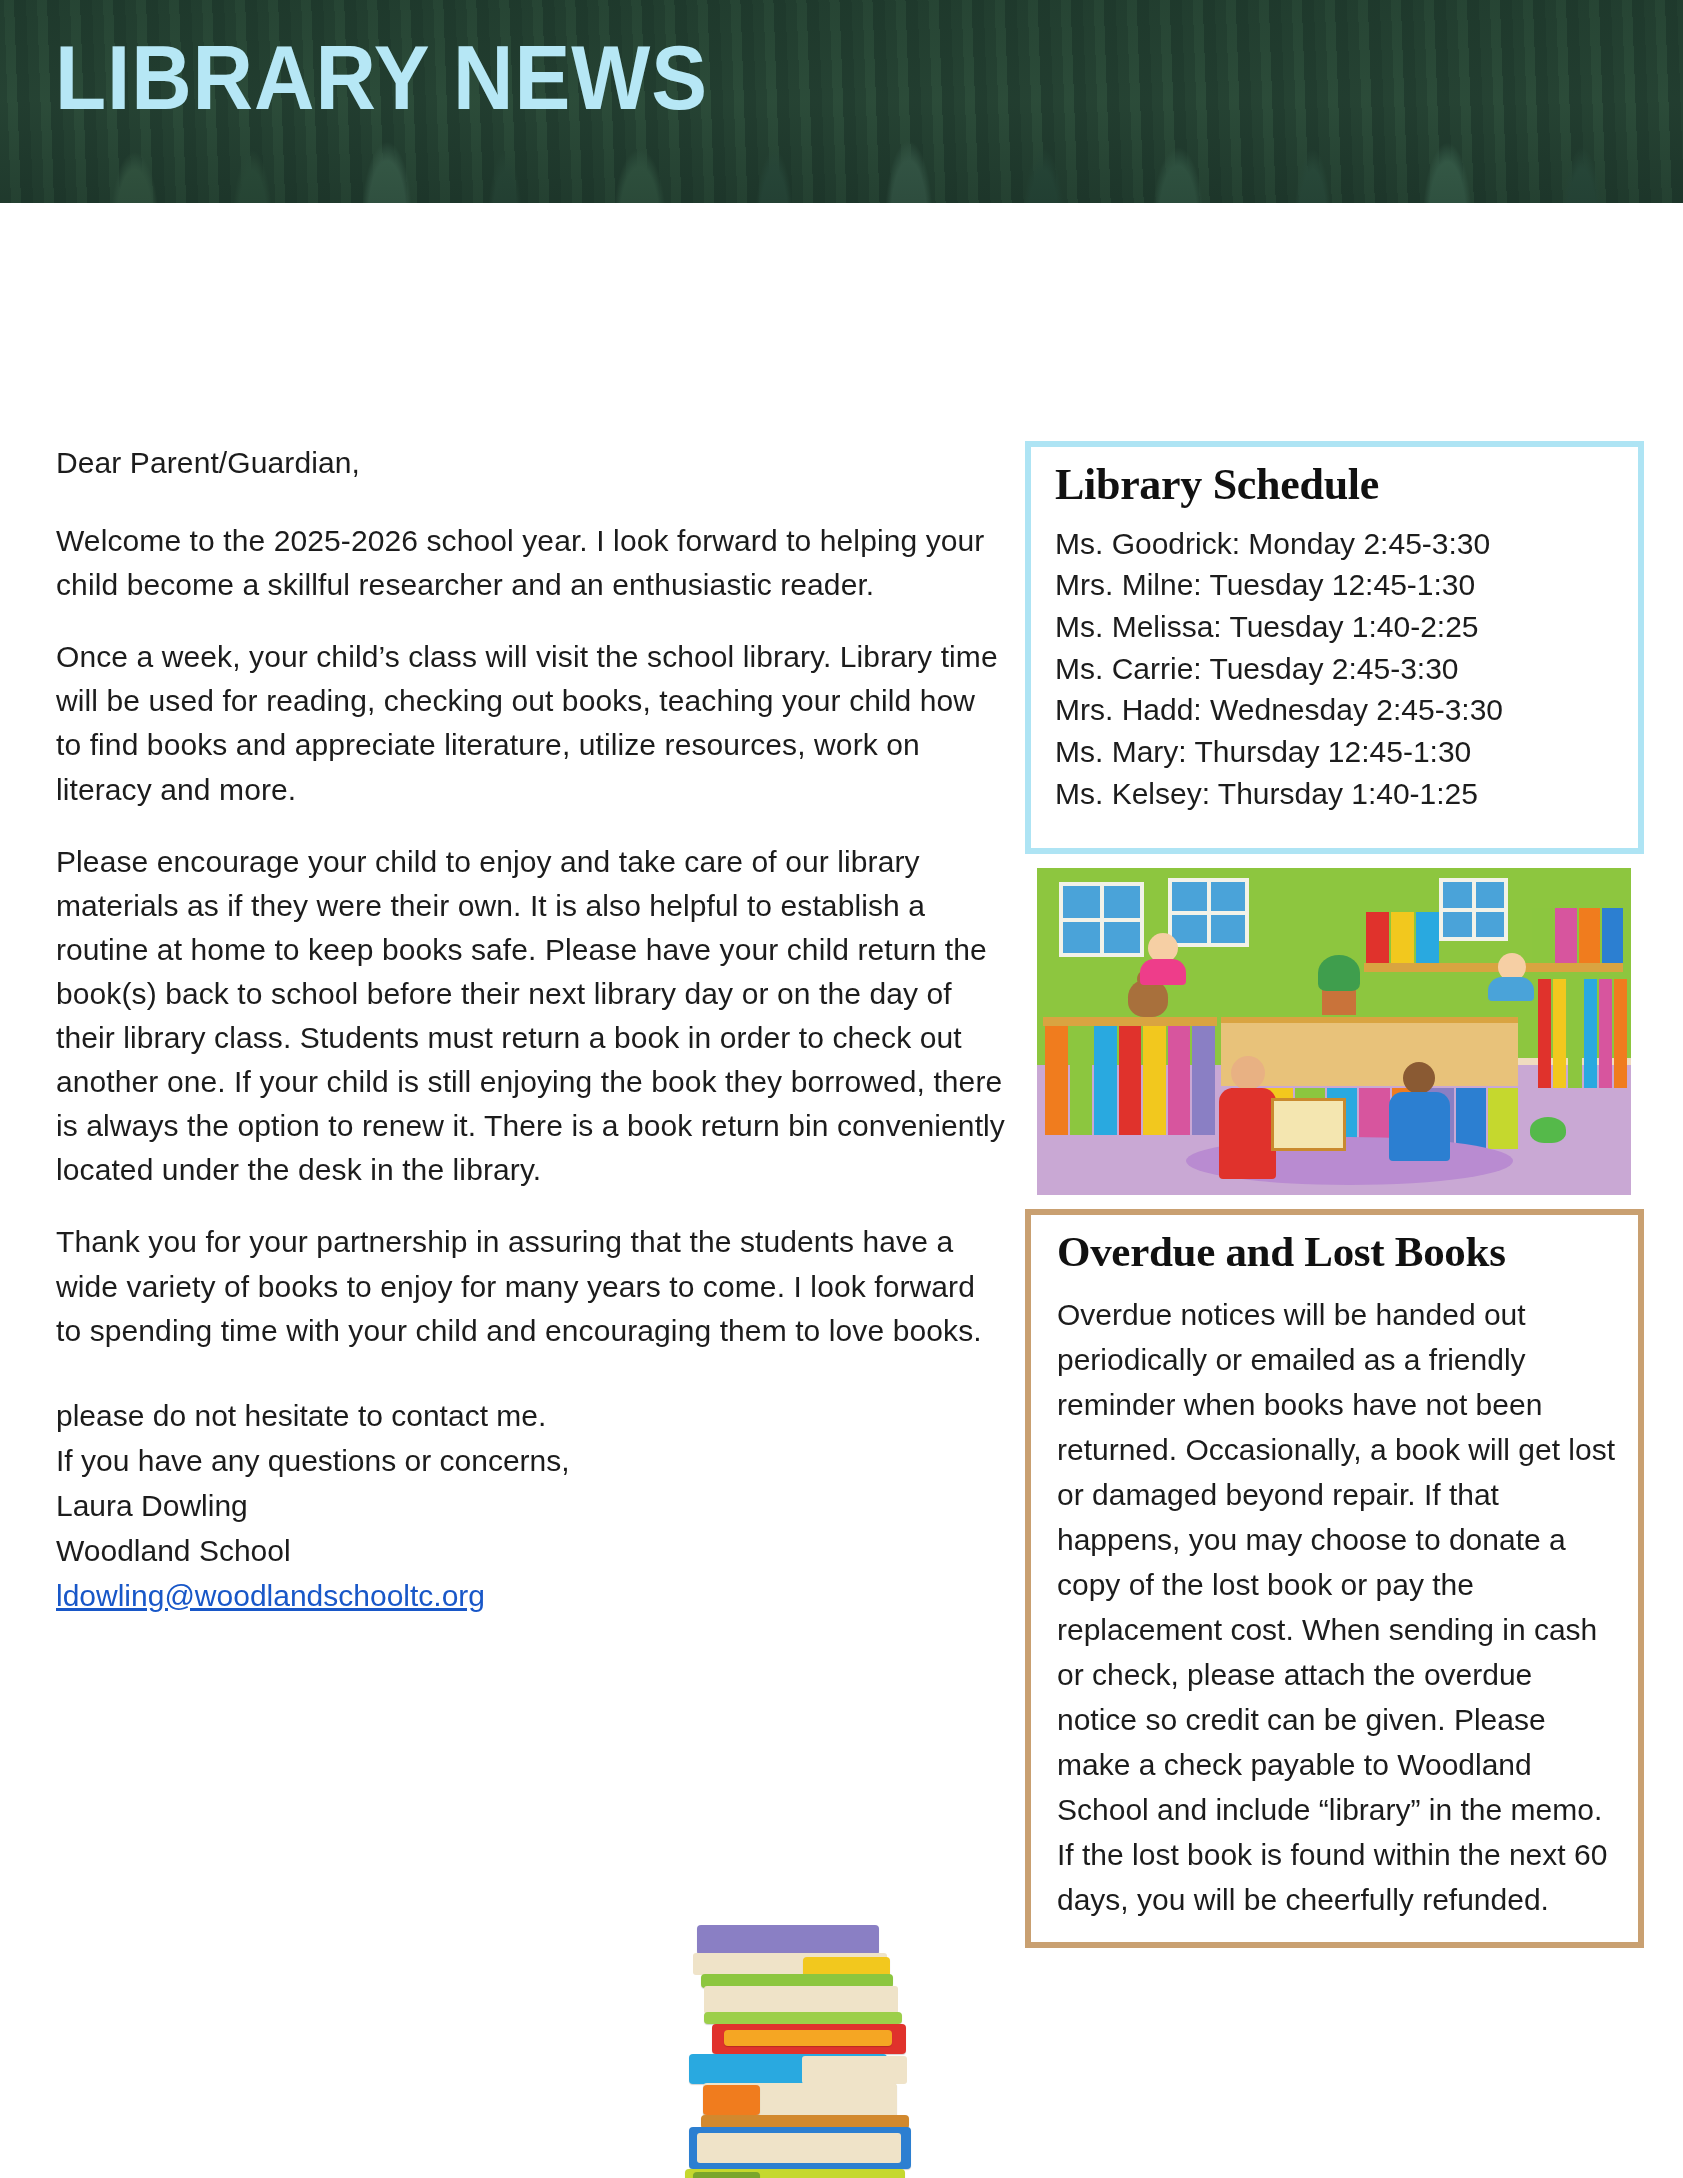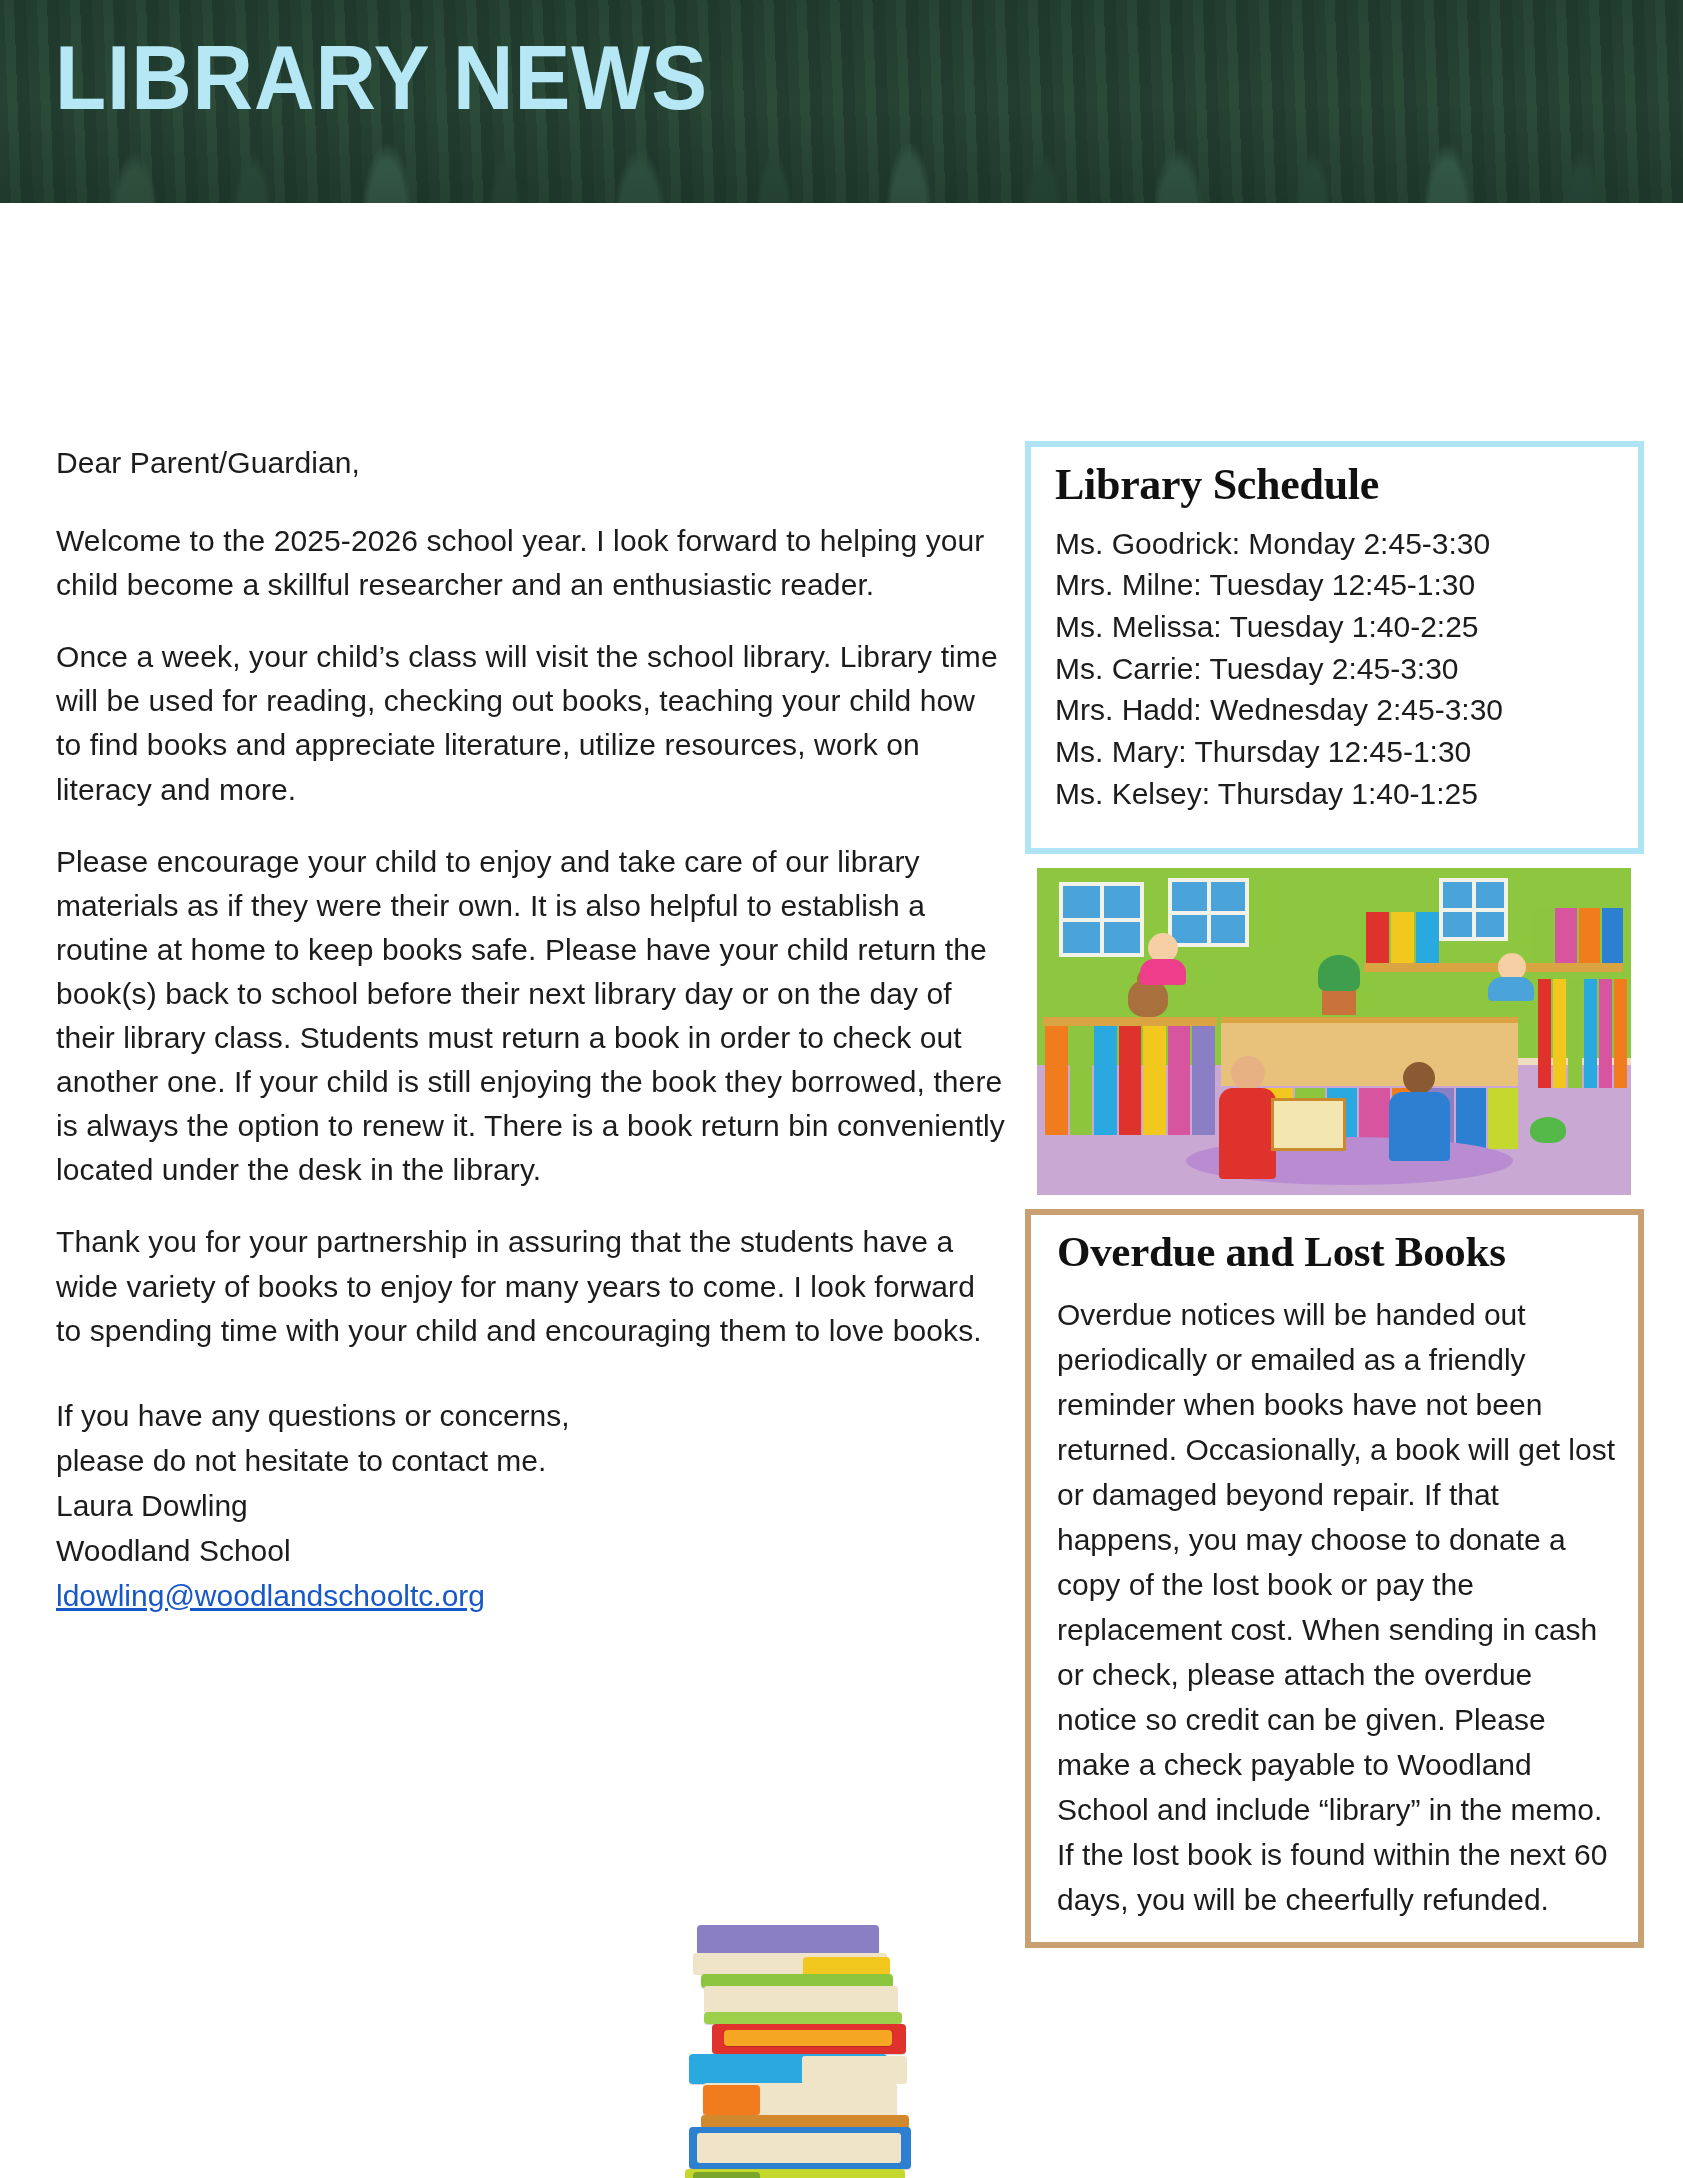--- a/index.html
+++ b/index.html
@@ -227,22 +227,22 @@
     <div class="letter">
       <p class="salutation">Dear Parent/Guardian,</p>
       <p>Welcome to the 2025-2026 school year. I look forward to helping your child become a skillful researcher and an enthusiastic reader.</p>
       <p>Once a week, your child’s class will visit the school library. Library time will be used for reading, checking out books, teaching your child how to find books and appreciate literature, utilize resources, work on literacy and more.</p>
       <p>Please encourage your child to enjoy and take care of our library materials as if they were their own. It is also helpful to establish a routine at home to keep books safe. Please have your child return the book(s) back to school before their next library day or on the day of their library class. Students must return a book in order to check out another one. If your child is still enjoying the book they borrowed, there is always the option to renew it. There is a book return bin conveniently located under the desk in the library.</p>
       <p>Thank you for your partnership in assuring that the students have a wide variety of books to enjoy for many years to come. I look forward to spending time with your child and encouraging them to love books.</p>
     </div>
 
 
     <div class="contact" style="margin-top:40px;">
+      <div>please do not hesitate to contact me.</div>
       <div>If you have any questions or concerns,</div>
-      <div>please do not hesitate to contact me.</div>
       <div>Laura Dowling</div>
       <div>Woodland School</div>
       <div><a href="#">ldowling@woodlandschooltc.org</a></div>
     </div>
 
   </div>
 
   <div class="col-right">
 
     <div class="box box-schedule">

